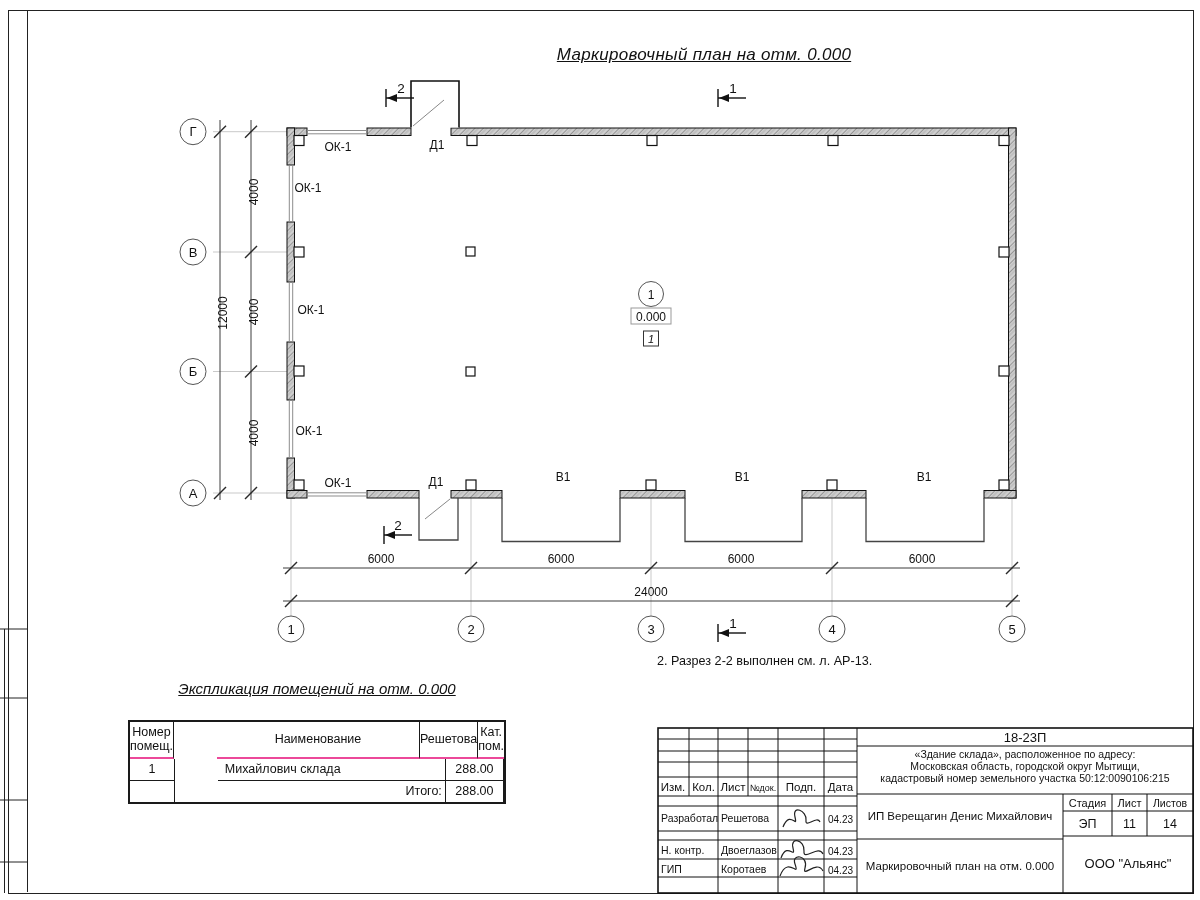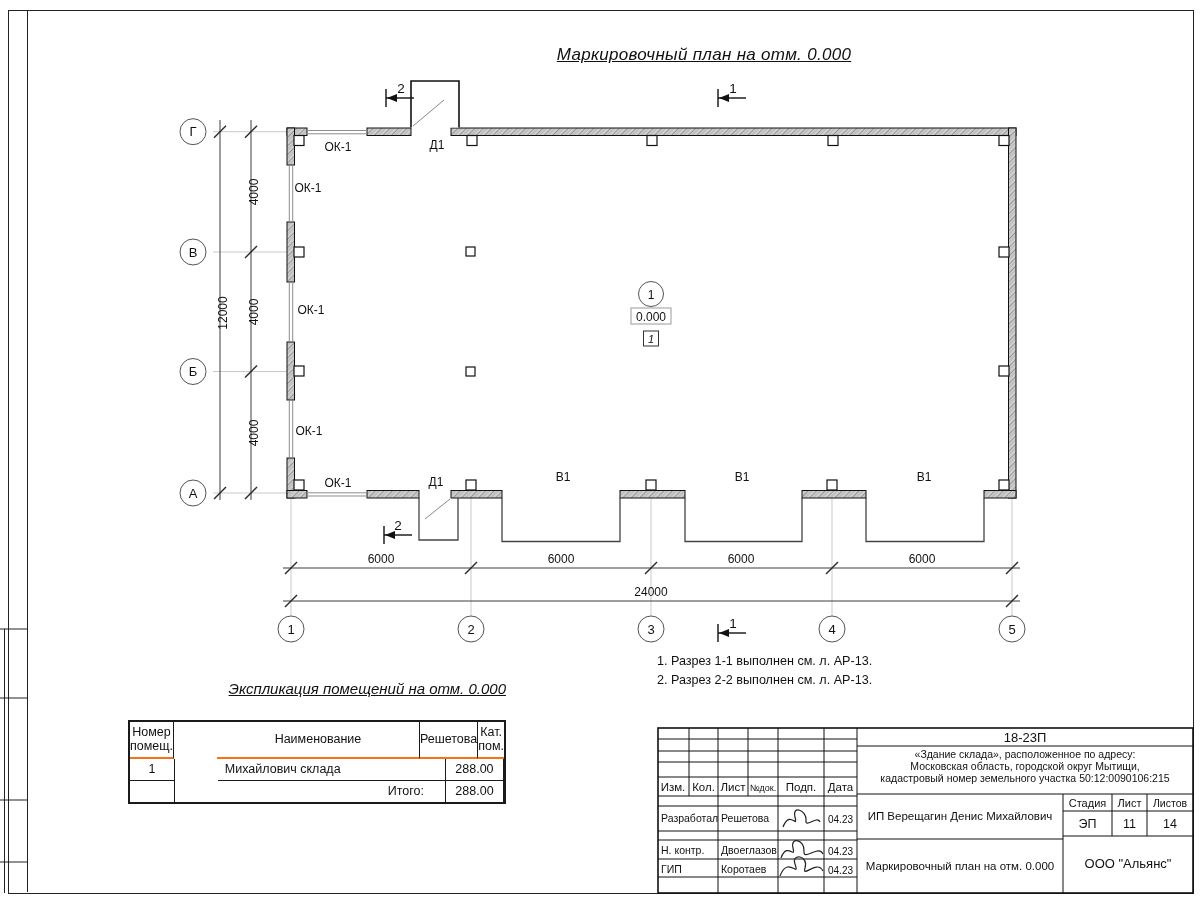--- a/index.html
+++ b/index.html
@@ -9,33 +9,33 @@
   }
   svg text{font-family:"Liberation Sans", sans-serif;fill:#111;}
   .abs{position:absolute;}
   
   .frame-outer{left:8px;top:10px;width:1184px;height:882px;border:1px solid #222;}
   .frame-left{left:27px;top:10px;width:0;height:882px;border-left:1px solid #222;}
   
   .main-title{left:404px;top:45px;width:600px;text-align:center;
     font-style:italic;font-size:17px;text-decoration:underline;letter-spacing:.3px;}
   
-  .exp-title{left:128px;top:680px;width:378px;text-align:right;
+  .exp-title{left:128px;top:680px;width:378px;text-align:center;
     font-style:italic;font-size:15px;text-decoration:underline;}
   .exp-table{left:128px;top:720px;width:378px;border:2px solid #1a1a1a;box-sizing:border-box;background:#fff;}
   .exp-row{display:flex;}
   .exp-cell{border-right:1.5px solid #1a1a1a;box-sizing:border-box;
     display:flex;align-items:center;justify-content:center;font-size:12.5px;line-height:1.1;text-align:center;}
   .exp-cell:last-child{border-right:none;}
   .c-num{width:47px;}.c-name{width:239px;margin-left:43px;}.c-area{width:61px;}.c-cat{flex:1;}
-  .exp-head .exp-cell{height:37px;border-bottom:2px solid #f97316;}
+  .exp-head .exp-cell{height:37px;border-bottom:2px solid #ec4899;}
   .exp-r1 .exp-cell{height:22px;border-bottom:1px solid #1a1a1a;}
   .exp-r2 .exp-cell{height:21px;}
   .name-left{justify-content:flex-start;padding-left:7px;text-align:left;}
-  .name-right{justify-content:flex-end;padding-right:21px;}
+  .name-right{justify-content:flex-end;padding-right:3px;}
   
   .notes{left:657px;top:652px;width:520px;font-size:12.6px;line-height:19.4px;}
 </style>
 </head>
 <body>
 
 <div>
 
   <div class="abs frame-outer"></div>
   <div class="abs frame-left"></div>
@@ -263,21 +263,20 @@
     </div>
     <div class="exp-row exp-r2">
       <div class="exp-cell c-num"></div>
       <div class="exp-cell c-name name-right">Итого:</div>
       <div class="exp-cell c-area">288.00</div>
       <div class="exp-cell c-cat"></div>
     </div>
   </div>
 
   <div class="abs notes">
-    <div>1. Разрез 1-1 выполнен см. л. АР-13.</div>
     <div>2. Разрез 2-2 выполнен см. л. АР-13.</div>
   </div>
 
   <svg class="abs" style="left:657px;top:727px" width="537" height="167" viewBox="0 0 537 167">
     <rect x="1" y="1" width="535" height="165" fill="#fff" stroke="#111" stroke-width="1.6"></rect>
 
     <g stroke="#111" stroke-width="1">
       <line x1="32" y1="1" x2="32" y2="69"></line>
       <line x1="61" y1="1" x2="61" y2="166"></line>
       <line x1="91" y1="1" x2="91" y2="69"></line>

